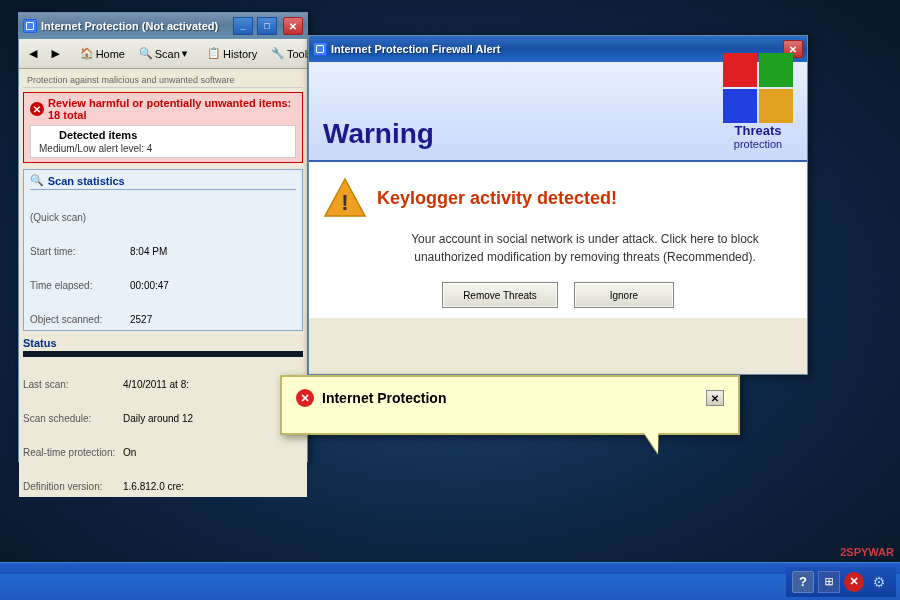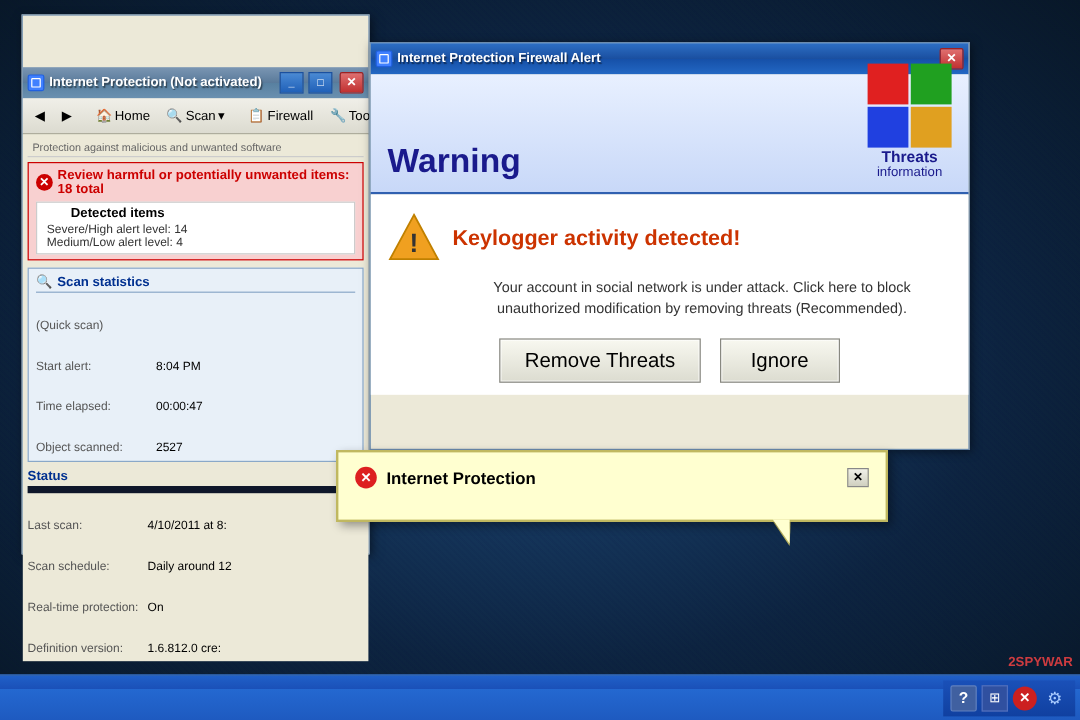--- a/index.html
+++ b/index.html
@@ -36,21 +36,20 @@
       height: 26px;
       background: linear-gradient(to bottom, #2d6fc5 0%, #1a4fa0 50%, #1650a8 51%, #2368c4 100%);
       display: flex;
       align-items: center;
       padding: 0 4px;
       gap: 4px;
     }
 
     .win-titlebar.inactive {
       background: linear-gradient(to bottom, #7a96b3 0%, #5a7a9a 50%, #5880a0 51%, #6a90b0 100%);
-      margin-top: 43px;
     }
 
     .win-title-text {
       color: white;
       font-size: 11px;
       font-weight: bold;
       flex: 1;
       white-space: nowrap;
       overflow: hidden;
       text-shadow: 1px 1px 1px rgba(0,0,0,0.5);
@@ -314,23 +313,23 @@
       gap: 16px;
       margin-top: 10px;
     }
 
     .xp-button {
       padding: 4px 20px;
       background: linear-gradient(to bottom, #f8f8f0 0%, #dcdcd0 100%);
       border: 1px solid #888880;
       box-shadow: inset 0 0 0 1px rgba(255,255,255,0.7);
       cursor: pointer;
-      font-size: 17px;
+      font-size: 10px;
       min-width: 100px;
-      height: 37px;
+      height: 26px;
     }
 
     
     #tooltip-window {
       left: 280px;
       top: 375px;
       width: 460px;
       background: #ffffd0;
       border: 2px solid #c0b860;
       box-shadow: 3px 3px 8px rgba(0,0,0,0.4);
@@ -484,56 +483,55 @@
       <span>Home</span>
     </button>
     <button class="toolbar-btn">
       <span>🔍</span>
       <span>Scan</span>
       <span>▾</span>
     </button>
     <div class="toolbar-sep"></div>
     <button class="toolbar-btn">
       <span>📋</span>
-      <span>Firewall</span>
+      <span>History</span>
     </button>
     <button class="toolbar-btn">
       <span>🔧</span>
       <span>Tools</span>
     </button>
     <button class="toolbar-btn">
       <span>?</span>
     </button>
   </div>
 
   <div class="main-content">
     <div class="main-subtitle">Protection against malicious and unwanted software</div>
 
     <div class="alert-box">
       <div class="alert-header">
         <div class="alert-icon-red">✕</div>
         <span>Review harmful or potentially unwanted items: 18 total</span>
       </div>
       <div class="detected-items">
         <div class="detected-title">Detected items</div>
-        <div class="detected-item">Severe/High alert level: 14</div>
         <div class="detected-item">Medium/Low alert level: 4</div>
       </div>
     </div>
 
     <div class="section-box">
       <div class="section-header">
         <span>🔍</span>
         <span>Scan statistics</span>
       </div>
       <div class="stat-row">
         <span class="stat-label">(Quick scan)</span>
       </div>
       <div class="stat-row">
-        <span class="stat-label">Start alert:</span>
+        <span class="stat-label">Start time:</span>
         <span class="stat-value">8:04 PM</span>
       </div>
       <div class="stat-row">
         <span class="stat-label">Time elapsed:</span>
         <span class="stat-value">00:00:47</span>
       </div>
       <div class="stat-row">
         <span class="stat-label">Object scanned:</span>
         <span class="stat-value">2527</span>
       </div>
@@ -573,21 +571,21 @@
   <div class="firewall-header-area">
     <div class="warning-text">Warning</div>
     <div class="internet-protection-logo">
       <div class="logo-flag">
         <div class="flag-q1"></div>
         <div class="flag-q2"></div>
         <div class="flag-q3"></div>
         <div class="flag-q4"></div>
       </div>
       <div class="logo-text">Threats</div>
-      <div class="logo-subtext">information</div>
+      <div class="logo-subtext">protection</div>
     </div>
   </div>
 
   <div class="firewall-body">
     <div class="keylogger-title">
 
       <svg class="warning-triangle" viewBox="0 0 44 44" xmlns="http://www.w3.org/2000/svg">
         <polygon points="22,3 42,40 2,40" fill="#f0a020" stroke="#c08000" stroke-width="1.5"></polygon>
         <text x="22" y="34" text-anchor="middle" font-size="22" font-weight="bold" fill="#333">!</text>
       </svg>

